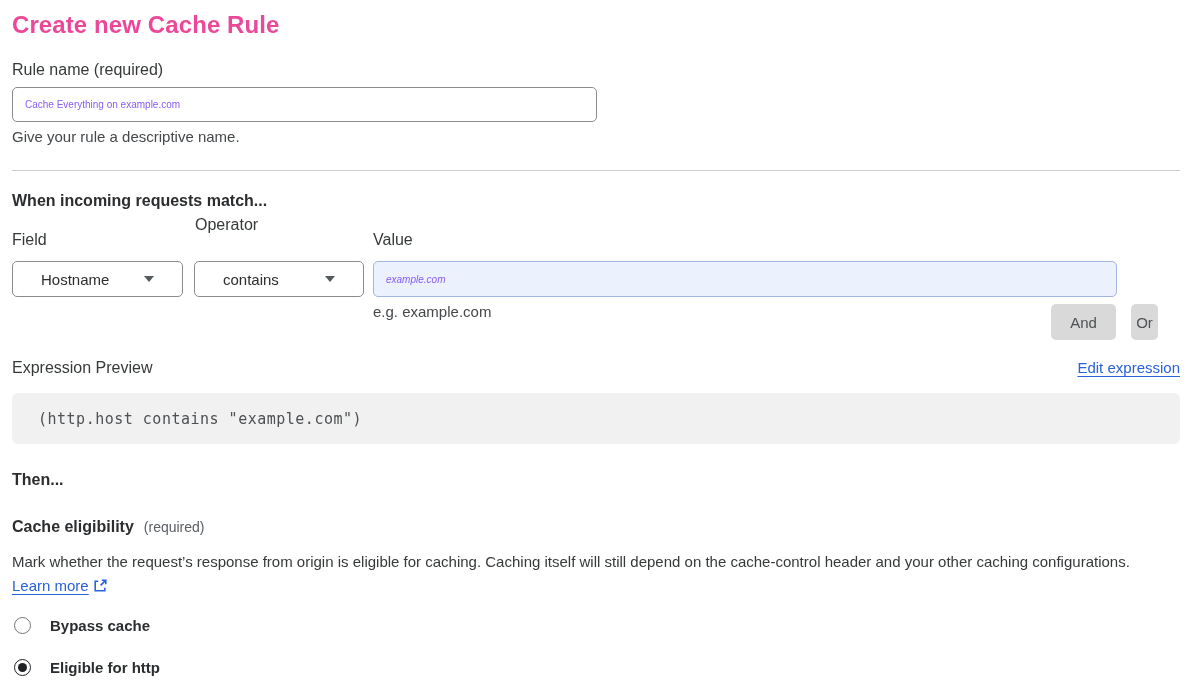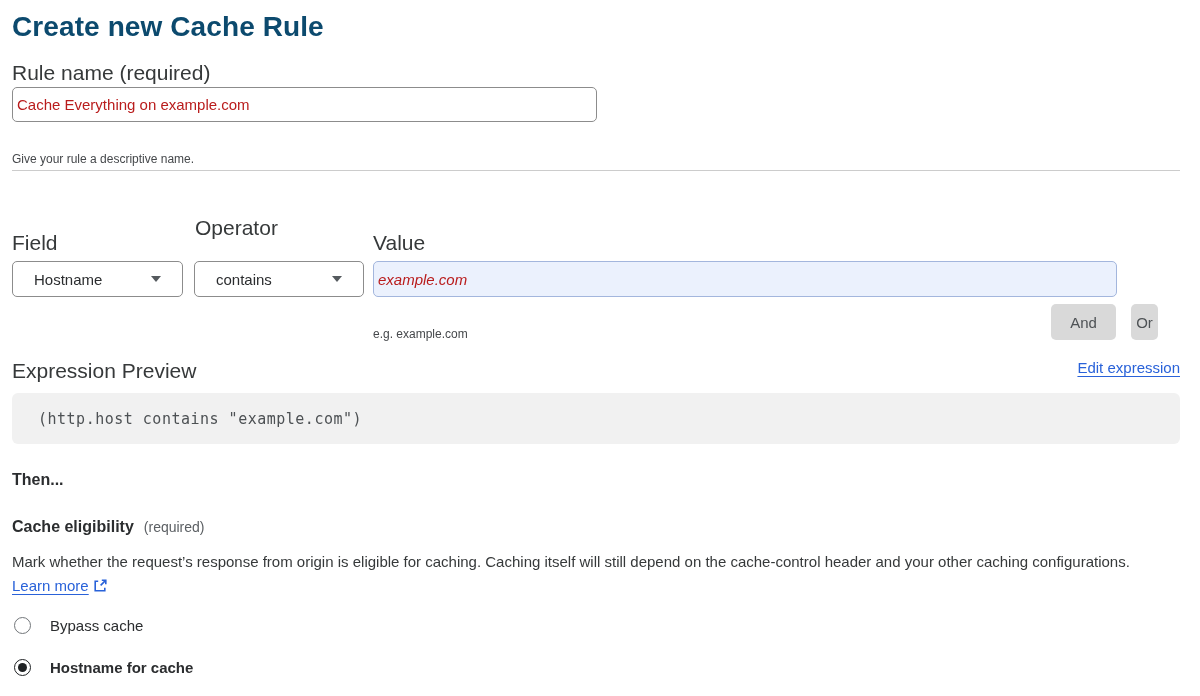--- a/index.html
+++ b/index.html
@@ -12,64 +12,63 @@
     position: relative;
     width: 1200px;
     height: 696px;
     background: #ffffff;
     overflow: hidden;
   }
   .abs { position: absolute; }
 
   .page-title {
     left: 12px; top: 11px;
-    font-size: 28px;
+    font-size: 24px;
     font-weight: 700;
-    color: #0c4a6e;
+    color: #ec4899;
     letter-spacing: 0.1px;
   }
   .field-label {
-    font-size: 21px;
+    font-size: 16px;
     color: #36393a;
   }
   .text-input {
     height: 35px;
     background: #ffffff;
     border: 1px solid #8c8c8c;
     border-radius: 5px;
     font-family: "Liberation Sans", sans-serif;
-    font-size: 15px;
-    color: #b91c1c;
-    padding: 0 4px;
+    font-size: 10px;
+    color: #8b5cf6;
+    padding: 0 12px;
     outline: none;
   }
   .help-text {
-    font-size: 12px;
+    font-size: 15px;
     color: #45484b;
-    margin-top: 24px;
   }
   .divider {
     left: 12px; top: 170px;
     width: 1168px; height: 1px;
     background: #cccccc;
   }
   .section-heading {
     font-size: 16px;
     font-weight: 700;
     color: #2b2d2f;
   }
   .select-box {
     height: 36px;
     background: #ffffff;
     border: 1px solid #8c8c8c;
     border-radius: 5px;
     display: flex;
     align-items: center;
     justify-content: space-between;
-    padding: 0 21px;
+    padding: 0 28px;
     font-size: 15px;
     color: #2b2d2f;
     cursor: pointer;
   }
   .chevron {
     width: 0; height: 0;
     border-left: 5px solid transparent;
     border-right: 5px solid transparent;
     border-top: 6px solid #555a5e;
   }
@@ -149,36 +148,38 @@
   .radio-circle.selected::after {
     content: "";
     width: 9px; height: 9px;
     border-radius: 50%;
     background: #1f2224;
   }
   .radio-label {
     font-size: 15px;
     color: #2b2d2f;
     margin-left: 19px;
+    font-weight: bold;
   }
   .radio-label.bold { font-weight: 700; }
 </style>
 </head>
 <body>
 
 <div class="page">
 
   <h1 class="abs page-title">Create new Cache Rule</h1>
 
   <label class="abs field-label" style="left:12px; top:61px;">Rule name (required)</label>
   <input class="abs text-input" style="left: 12px; top: 87px; width: 585px;" type="text" value="Cache Everything on example.com">
   <div class="abs help-text" style="left:12px; top:128px;">Give your rule a descriptive name.</div>
 
   <div class="abs divider"></div>
 
+  <h2 class="abs section-heading" style="left:12px; top:192px;">When incoming requests match...</h2>
 
   <div class="abs field-label" style="left:12px; top:231px;">Field</div>
   <div class="abs field-label" style="left:195px; top:216px;text-align:right;">Operator</div>
   <div class="abs field-label" style="left:373px; top:231px;">Value</div>
 
   <div class="abs select-box" style="left:12px; top:261px; width:171px;">
     <span>Hostname</span>
     <span class="chevron"></span>
   </div>
 
@@ -214,16 +215,16 @@
        <path d="M8.8 2.2 H12.8 V6.2"></path>
     </svg></p>
 
   <div class="abs radio-row" style="left:12px; top:617px;">
     <span class="radio-circle"></span>
     <span class="radio-label">Bypass cache</span>
   </div>
 
   <div class="abs radio-row" style="left:12px; top:659px;">
     <span class="radio-circle selected"></span>
-    <span class="radio-label bold">Hostname for cache</span>
+    <span class="radio-label bold">Eligible for http</span>
   </div>
 
 </div>
 
 </body></html>

